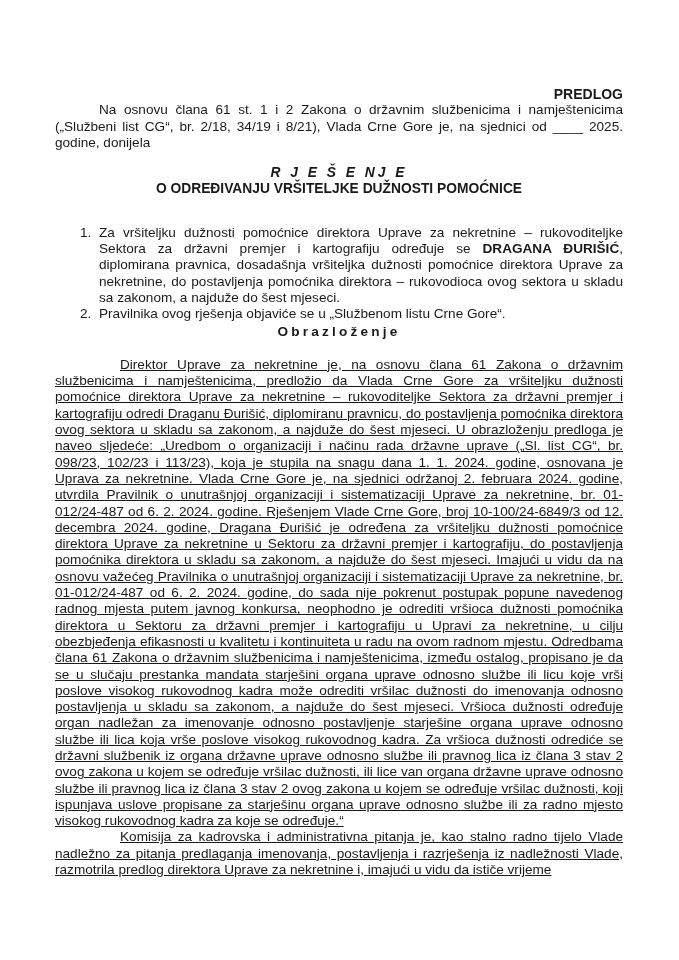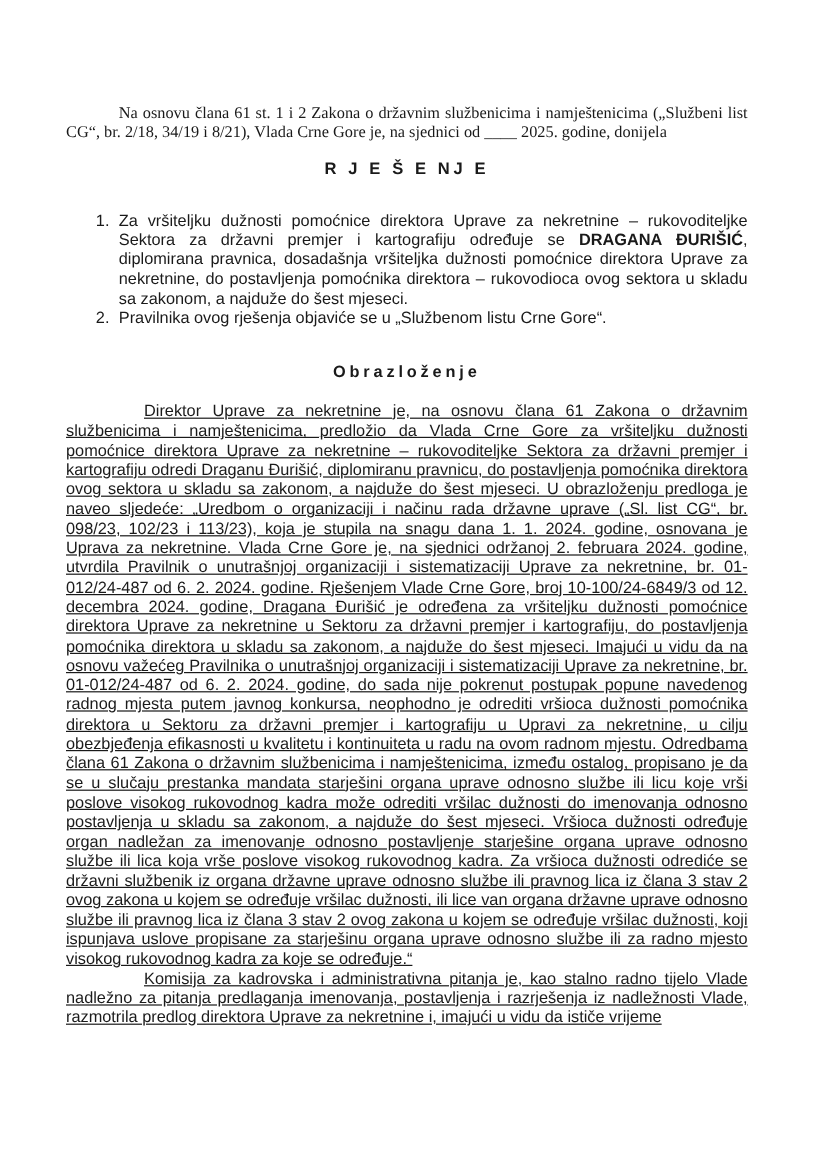--- a/index.html
+++ b/index.html
@@ -3,38 +3,40 @@
 <meta charset="utf-8">
 <style>
   html, body { margin: 0; padding: 0; background: #ffffff; }
   body { width: 679px; height: 960px; overflow: hidden; position: relative; }
   .page {
     position: absolute; left: 55px; top: 86px; width: 568px;
     font-family: "Liberation Sans", sans-serif; font-size: 13.6px; line-height: 16.3px;
     color: #1a1a1a;
   }
   .predlog { text-align: right; font-weight: bold; font-size: 14px; margin: 0; }
-  .intro { text-align: justify; text-indent: 44px; margin: 0; font-family: Liberation Serif, serif; }
+  .intro { text-align: justify; text-indent: 44px; margin: 0; }
   .title-block { text-align: center; font-weight: bold; margin-top: 14px; font-size: 13.8px; line-height: 16.3px; }
   .title-block div { margin: 0; }
-  .spaced { letter-spacing: 3px; }
+  .spaced { letter-spacing: 3px; font-style: italic; }
   ol.items { margin: 27px 0 0 0; padding-left: 40px; text-align: justify; }
   ol.items li { padding-left: 4px; }
   .bold { font-weight: bold; }
-  .obraz { text-align: center; font-weight: bold; letter-spacing: 3.2px; margin-top: 28px; margin-bottom: 17px; }
+  .obraz { text-align: center; font-weight: bold; letter-spacing: 3.2px; margin-top: 1px; margin-bottom: 17px; }
   .para { text-align: justify; text-indent: 65px; margin: 0; text-decoration: underline; }
 </style>
 </head>
 <body>
 
 <div class="page">
+  <p class="predlog">PREDLOG</p>
   <p class="intro">Na osnovu člana 61 st. 1 i 2 Zakona o državnim službenicima i namještenicima („Službeni list CG“, br. 2/18,  34/19 i 8/21), Vlada Crne Gore je, na sjednici od  ____ 2025. godine, donijela</p>
 
   <div class="title-block">
     <div class="spaced">R J E Š E NJ E</div>
+    <div>O ODREĐIVANJU VRŠITELJKE DUŽNOSTI POMOĆNICE</div>
   </div>
 
   <ol class="items">
     <li><span>Za  vršiteljku dužnosti pomoćnice direktora Uprave za nekretnine – rukovoditeljke Sektora za državni premjer i kartografiju određuje se </span><span class="bold">DRAGANA ĐURIŠIĆ</span><span>, diplomirana pravnica, dosadašnja vršiteljka dužnosti pomoćnice direktora Uprave za nekretnine, do postavljenja pomoćnika direktora – rukovodioca ovog sektora u skladu sa zakonom, a najduže do šest mjeseci.</span></li>
     <li><span>Pravilnika ovog rješenja objaviće se u „Službenom listu Crne Gore“.</span></li>
   </ol>
 
   <div class="obraz">Obrazloženje</div>
 
   <p class="para">Direktor Uprave za nekretnine je, na osnovu člana 61 Zakona o državnim službenicima i namještenicima, predložio da Vlada Crne Gore za vršiteljku dužnosti pomoćnice direktora Uprave za nekretnine – rukovoditeljke Sektora za državni premjer i kartografiju odredi Draganu Đurišić, diplomiranu pravnicu, do postavljenja pomoćnika direktora ovog sektora u skladu sa zakonom, a najduže do šest mjeseci. U obrazloženju predloga je naveo sljedeće: „Uredbom o organizaciji i načinu rada državne uprave („Sl. list CG“, br. 098/23, 102/23 i 113/23), koja je stupila na snagu dana 1. 1. 2024. godine, osnovana je Uprava za nekretnine. Vlada Crne Gore je, na sjednici održanoj 2. februara 2024. godine, utvrdila Pravilnik o unutrašnjoj organizaciji i sistematizaciji Uprave za nekretnine, br. 01-012/24-487 od 6. 2. 2024. godine. Rješenjem Vlade Crne Gore, broj 10-100/24-6849/3 od 12. decembra 2024. godine, Dragana Đurišić je određena za vršiteljku dužnosti pomoćnice direktora Uprave za nekretnine u Sektoru za državni premjer i kartografiju, do postavljenja pomoćnika direktora u skladu sa zakonom, a najduže do šest mjeseci. Imajući u vidu da na osnovu važećeg Pravilnika o unutrašnjoj organizaciji i sistematizaciji Uprave za nekretnine, br. 01-012/24-487 od 6. 2. 2024. godine, do sada nije pokrenut postupak popune navedenog radnog mjesta putem javnog konkursa, neophodno je odrediti vršioca dužnosti pomoćnika direktora u Sektoru za državni premjer i kartografiju u Upravi za nekretnine, u cilju obezbjeđenja efikasnosti u kvalitetu i kontinuiteta u radu na ovom radnom mjestu. Odredbama člana 61 Zakona o državnim službenicima i namještenicima, između ostalog, propisano je da se u slučaju prestanka mandata starješini organa uprave odnosno službe ili licu koje vrši poslove visokog rukovodnog kadra može odrediti vršilac dužnosti do imenovanja odnosno postavljenja u skladu sa zakonom, a najduže do šest mjeseci. Vršioca dužnosti određuje organ nadležan za imenovanje odnosno postavljenje starješine organa uprave odnosno službe ili lica koja vrše poslove visokog rukovodnog kadra. Za vršioca dužnosti odrediće se državni službenik iz organa državne uprave odnosno službe ili pravnog lica iz člana 3 stav 2 ovog zakona u kojem se određuje vršilac dužnosti, ili lice van organa državne uprave odnosno službe ili pravnog lica iz člana 3 stav 2 ovog zakona u kojem se određuje vršilac dužnosti, koji ispunjava uslove propisane za starješinu organa uprave odnosno službe ili za radno mjesto visokog rukovodnog kadra za koje se određuje.“</p>

